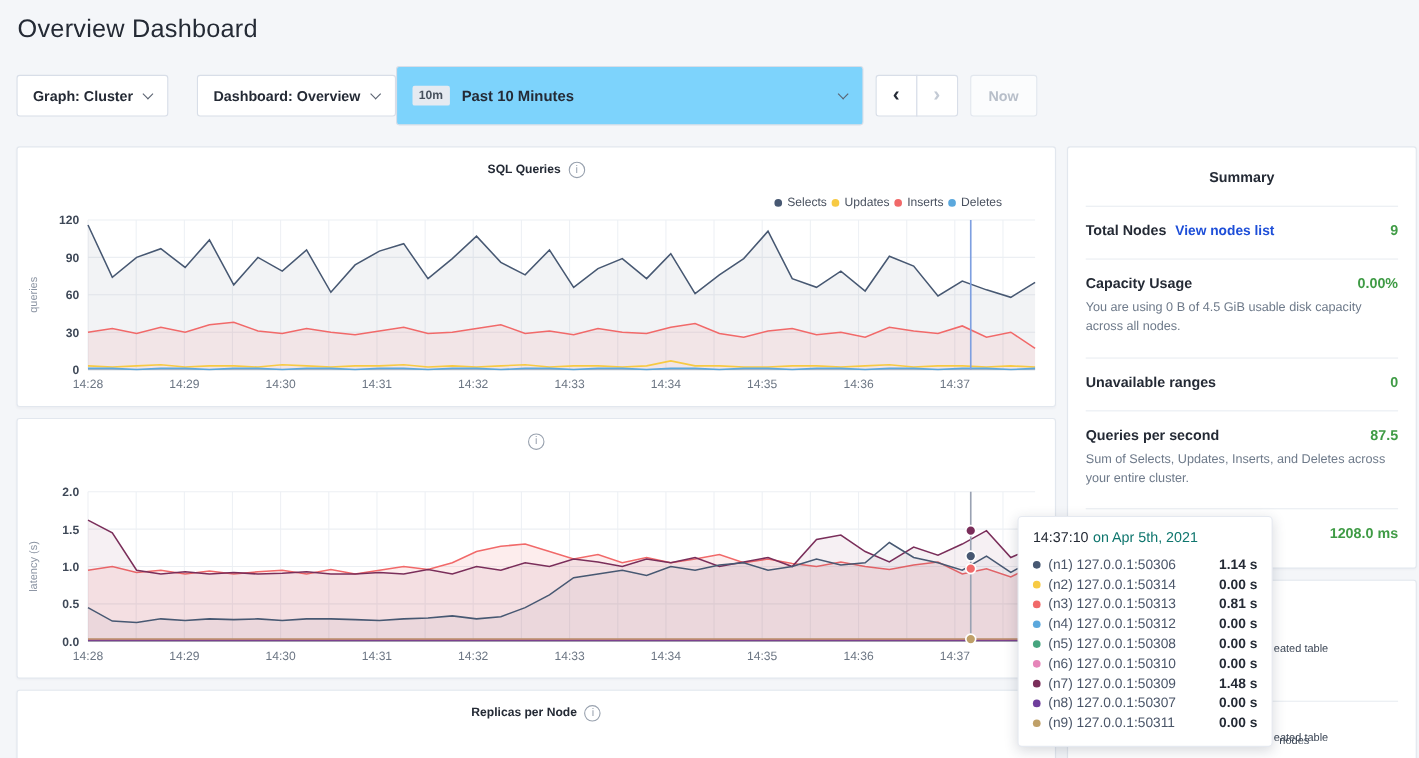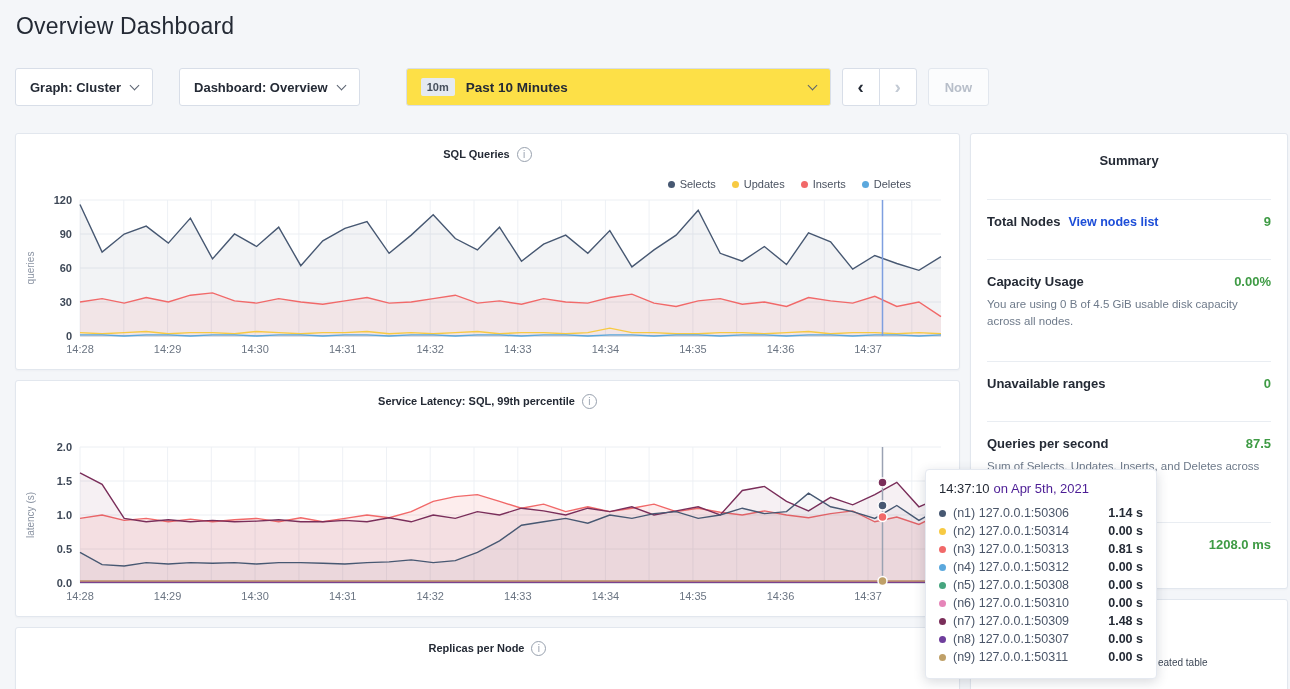--- a/index.html
+++ b/index.html
@@ -4,66 +4,66 @@
 <style>
   *{box-sizing:border-box;margin:0;padding:0}
   html,body{width:1290px;height:689px}
   body{overflow:hidden;position:relative;background:#f4f6f9;font-family:"Liberation Sans",sans-serif;color:#242a35}
   .page-title{position:absolute;left:16px;top:13px;font-size:23px;font-weight:500;letter-spacing:.2px}
   
   .toolbar{position:absolute;left:15px;top:68px;display:flex;align-items:center;height:38px}
   .dd{display:flex;align-items:center;height:38px;padding:0 14px;background:#fff;border:1px solid #d8dee8;border-radius:3px;font-size:13px;font-weight:700;color:#242a35;cursor:pointer}
   .chev{width:7px;height:7px;border-right:1.6px solid #5a6270;border-bottom:1.6px solid #5a6270;transform:rotate(45deg);margin-top:-4px;margin-left:10px;flex:none}
   .dd2{margin-left:26px}
-  .timerange{margin-left:46px;width:425px;display:flex;align-items:center;height:38px;padding:0 14px;background:#fde047;border:1px solid #d8dee8;border-radius:3px;cursor:pointer}
+  .timerange{width:425px;display:flex;align-items:center;height:54px;padding:0 14px;background:#7dd3fc;border:1px solid #d8dee8;border-radius:3px;cursor:pointer}
   .time-badge{background:#e5eaf1;color:#46505d;font-size:11px;font-weight:700;padding:3px 6px;border-radius:2px;margin-right:11px}
   .time-label{font-size:13.5px;font-weight:700}
   .timerange .chev{margin-left:auto}
   .navgroup{display:flex;margin-left:11px}
   .nav-btn{width:38px;height:38px;background:#fff;border:1px solid #d8dee8;display:flex;align-items:center;justify-content:center;font-size:19px;font-weight:700;cursor:pointer;font-family:"Liberation Sans",sans-serif}
   .nav-prev{border-radius:3px 0 0 3px;color:#242a35}
   .nav-next{border-radius:0 3px 3px 0;margin-left:-1px;color:#c3cad4}
   .now-btn{margin-left:11px;height:38px;padding:0 16px;background:#fbfcfd;border:1px solid #e2e7ee;border-radius:3px;font-size:13px;font-weight:700;color:#b7bec9}
   
   .panel{background:#fff;border:1px solid #e2e7ee;border-radius:3px;box-shadow:0 1px 2px rgba(30,40,60,.03)}
   .charts{position:absolute;left:15px;top:133px;width:945px;display:flex;flex-direction:column;gap:10px}
   .chart-panel{height:237px;padding:0 4px;overflow:hidden}
   .chart-panel.stub{height:120px}
   .chart-head{display:flex;justify-content:center;align-items:center;gap:7px;height:40px}
   .chart-title{font-size:11px;font-weight:700}
   .info{width:15px;height:15px;border:1px solid #98a1ae;border-radius:50%;color:#98a1ae;font-size:10px;line-height:13px;text-align:center;cursor:pointer;flex:none}
-  .legend-row{display:flex;justify-content:flex-end;align-items:center;gap:16px;height:20px;padding-right:44px;font-size:11px;color:#4a5260}
+  .legend-row{display:flex;justify-content:flex-end;align-items:center;gap:4px;height:20px;padding-right:44px;font-size:11px;color:#4a5260}
   .legend-item{display:flex;align-items:center;gap:5px;cursor:pointer}
   .dot{width:7px;height:7px;border-radius:50%;flex:none}
   .legend-spacer{height:20px}
   svg.chart{display:block}
   .ytick{font-family:"Liberation Sans",sans-serif;font-size:11px;font-weight:700;fill:#3e4857}
   .xtick{font-family:"Liberation Sans",sans-serif;font-size:11px;fill:#6b7583}
   .ylab{font-family:"Liberation Sans",sans-serif;font-size:10px;fill:#8a93a2}
   
   .sidebar{position:absolute;left:970px;top:133px;width:318px}
   .summary{padding-bottom:6px}
   .summary h3{font-size:13px;font-weight:700;text-align:center;padding:19px 0 15px}
-  .srow{margin:16px 16px;padding:14px 0;border-top:1px solid #e9edf2}
+  .srow{margin:4px 16px;padding:14px 0;border-top:1px solid #e9edf2}
   .srow-line{display:flex;align-items:baseline}
   .slabel{font-size:13px;font-weight:700}
   .slink{font-size:12.5px;font-weight:700;color:#1d4ed8;margin-left:8px;cursor:pointer}
   .sval{margin-left:auto;font-size:13px;font-weight:700;color:#3f9b45}
   .sdesc{font-size:11.5px;color:#6e7a8a;line-height:1.5;margin-top:7px}
   .events-panel{margin-top:10px;height:210px;position:relative}
   .frag{position:absolute;font-size:10px;color:#3e4857}
   .frag-1{left:187px;top:57px}
   .frag-2{left:187px;top:138px}
   .frag-3{left:192px;top:140px}
   .ediv{position:absolute;left:16px;right:16px;top:109px;border-top:1px solid #e9edf2}
   
   .tooltip{position:absolute;left:925px;top:469px;width:232px;background:#fff;border:1px solid #e5e9f0;border-radius:4px;box-shadow:0 3px 12px rgba(40,50,70,.18);padding:11px 13px 12px;z-index:20}
   .tt-head{font-size:13px;margin-bottom:8px;white-space:nowrap}
   .tt-time{color:#242a35}
-  .tt-date{color:#4c1d95;margin-left:4px}
+  .tt-date{color:#0f766e;margin-left:4px}
   .tt-row{display:flex;align-items:center;gap:7px;height:18px;font-size:12.5px;white-space:nowrap}
   .tt-node{color:#4a5568}
   .tt-val{margin-left:auto;font-weight:700;color:#242a35}
 </style>
 </head>
 <body>
 
 <h1 class="page-title">Overview Dashboard</h1>
 
 <div class="toolbar">
@@ -158,21 +158,20 @@
         <path d="M60.0,108.0L82.1,104.6L104.2,109.1L126.2,103.5L148.3,108.0L170.4,101.2L192.5,98.9L214.5,106.9L236.6,109.1L258.7,104.6L280.8,108.0L302.8,110.3L324.9,106.9L347.0,103.5L369.1,109.1L391.2,108.0L413.2,104.6L435.3,101.2L457.4,109.1L479.5,106.9L501.5,110.3L523.6,104.6L545.7,108.0L567.8,109.1L589.8,103.5L611.9,100.1L634.0,109.1L656.1,112.5L678.2,106.9L700.2,104.6L722.3,110.3L744.4,108.0L766.5,112.5L788.5,103.5L810.6,106.9L832.7,109.1L854.8,102.3L876.8,112.5L898.9,108.0L921.0,122.7L921.0,142.0L60.0,142.0Z" fill="#f16969" fill-opacity="0.1" stroke="none"></path>
         <polyline points="60.0,108.0 82.1,104.6 104.2,109.1 126.2,103.5 148.3,108.0 170.4,101.2 192.5,98.9 214.5,106.9 236.6,109.1 258.7,104.6 280.8,108.0 302.8,110.3 324.9,106.9 347.0,103.5 369.1,109.1 391.2,108.0 413.2,104.6 435.3,101.2 457.4,109.1 479.5,106.9 501.5,110.3 523.6,104.6 545.7,108.0 567.8,109.1 589.8,103.5 611.9,100.1 634.0,109.1 656.1,112.5 678.2,106.9 700.2,104.6 722.3,110.3 744.4,108.0 766.5,112.5 788.5,103.5 810.6,106.9 832.7,109.1 854.8,102.3 876.8,112.5 898.9,108.0 921.0,122.7" fill="none" stroke="#f16969" stroke-width="1.4"></polyline>
         <polyline points="60.0,138.6 82.1,139.7 104.2,138.6 126.2,137.5 148.3,139.7 170.4,138.6 192.5,138.6 214.5,139.7 236.6,137.5 258.7,138.6 280.8,139.7 302.8,138.6 324.9,138.6 347.0,137.5 369.1,139.7 391.2,138.6 413.2,139.7 435.3,138.6 457.4,137.5 479.5,139.7 501.5,138.6 523.6,138.6 545.7,139.7 567.8,138.6 589.8,134.1 611.9,138.6 634.0,138.6 656.1,139.7 678.2,139.7 700.2,138.6 722.3,138.6 744.4,139.7 766.5,138.6 788.5,137.5 810.6,139.7 832.7,138.6 854.8,138.6 876.8,139.7 898.9,138.6 921.0,139.7" fill="none" stroke="#f7ca43" stroke-width="1.4"></polyline>
         <polyline points="60.0,140.9 82.1,140.9 104.2,142.0 126.2,140.9 148.3,140.9 170.4,142.0 192.5,140.9 214.5,140.9 236.6,142.0 258.7,140.9 280.8,140.9 302.8,142.0 324.9,140.9 347.0,140.9 369.1,142.0 391.2,140.9 413.2,140.9 435.3,142.0 457.4,140.9 479.5,140.9 501.5,142.0 523.6,140.9 545.7,140.9 567.8,142.0 589.8,140.9 611.9,140.9 634.0,142.0 656.1,140.9 678.2,140.9 700.2,142.0 722.3,140.9 744.4,140.9 766.5,142.0 788.5,140.9 810.6,140.9 832.7,142.0 854.8,140.9 876.8,140.9 898.9,142.0 921.0,140.9" fill="none" stroke="#5ba8dd" stroke-width="1.4"></polyline>
         <line x1="862.5" x2="862.5" y1="6" y2="142" stroke="#7e9fe0" stroke-width="1.5"></line>
       </svg>
   </section>
 
   <section class="panel chart-panel">
     <div class="chart-head">
-      <span class="chart-title">Service Latency: SQL, 99th percentile</span>
       <span class="info">i</span>
     </div>
     <div class="legend-spacer"></div>
     <svg class="chart" width="935" height="168">
         <line x1="60.0" x2="60.0" y1="6" y2="142" stroke="#eef1f5" stroke-width="1"></line>
         <line x1="103.8" x2="103.8" y1="6" y2="142" stroke="#eef1f5" stroke-width="1"></line>
         <line x1="147.6" x2="147.6" y1="6" y2="142" stroke="#eef1f5" stroke-width="1"></line>
         <line x1="191.3" x2="191.3" y1="6" y2="142" stroke="#eef1f5" stroke-width="1"></line>
         <line x1="235.1" x2="235.1" y1="6" y2="142" stroke="#eef1f5" stroke-width="1"></line>
         <line x1="278.9" x2="278.9" y1="6" y2="142" stroke="#eef1f5" stroke-width="1"></line>

